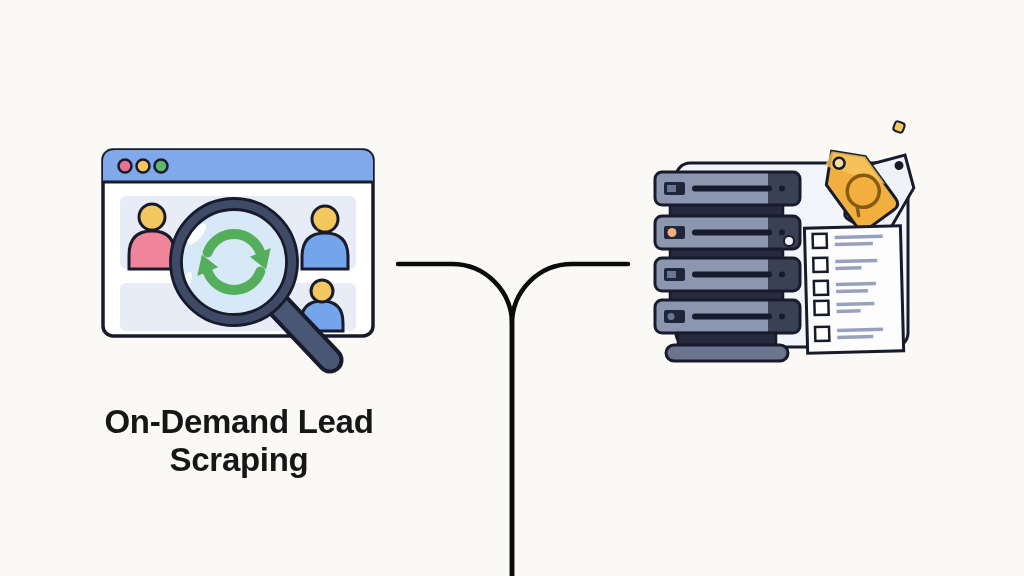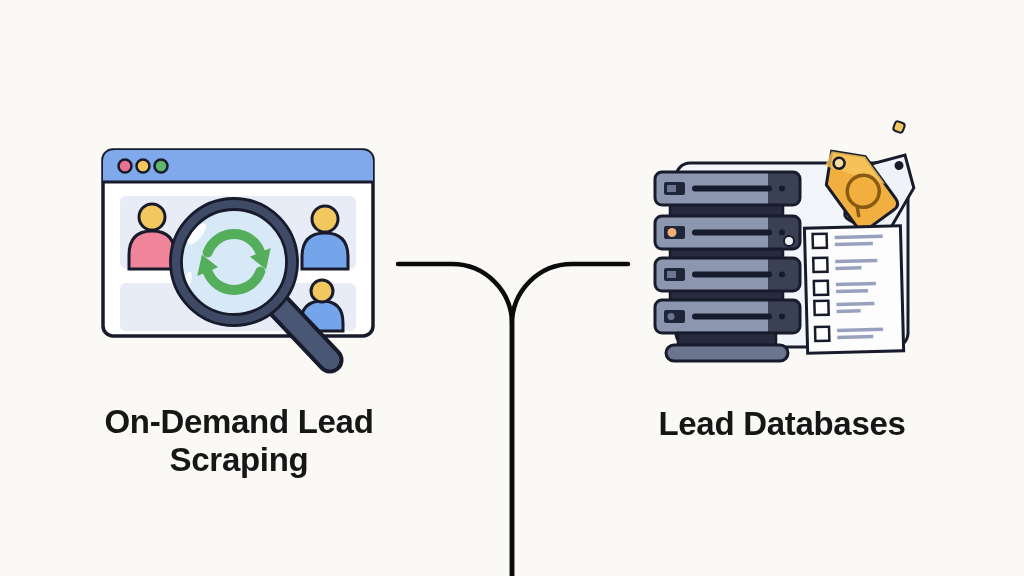--- a/index.html
+++ b/index.html
@@ -173,15 +173,14 @@
         <line x1="208" y1="216" x2="246" y2="216"></line>
           <line x1="208" y1="223" x2="232" y2="223"></line>
         <line x1="208" y1="242" x2="254" y2="242"></line>
           <line x1="208" y1="249" x2="244" y2="249"></line>
       </g>
     </g>
   </svg>
 
   <div class="abs node-label" style="left:79px;top:403px;width:320px">On-Demand Lead Scraping</div>
 
-  <div class="abs node-label" style="left:632px;top:405px;width:300px">Lead Databases</div>
 
 </div>
 
 </body></html>

